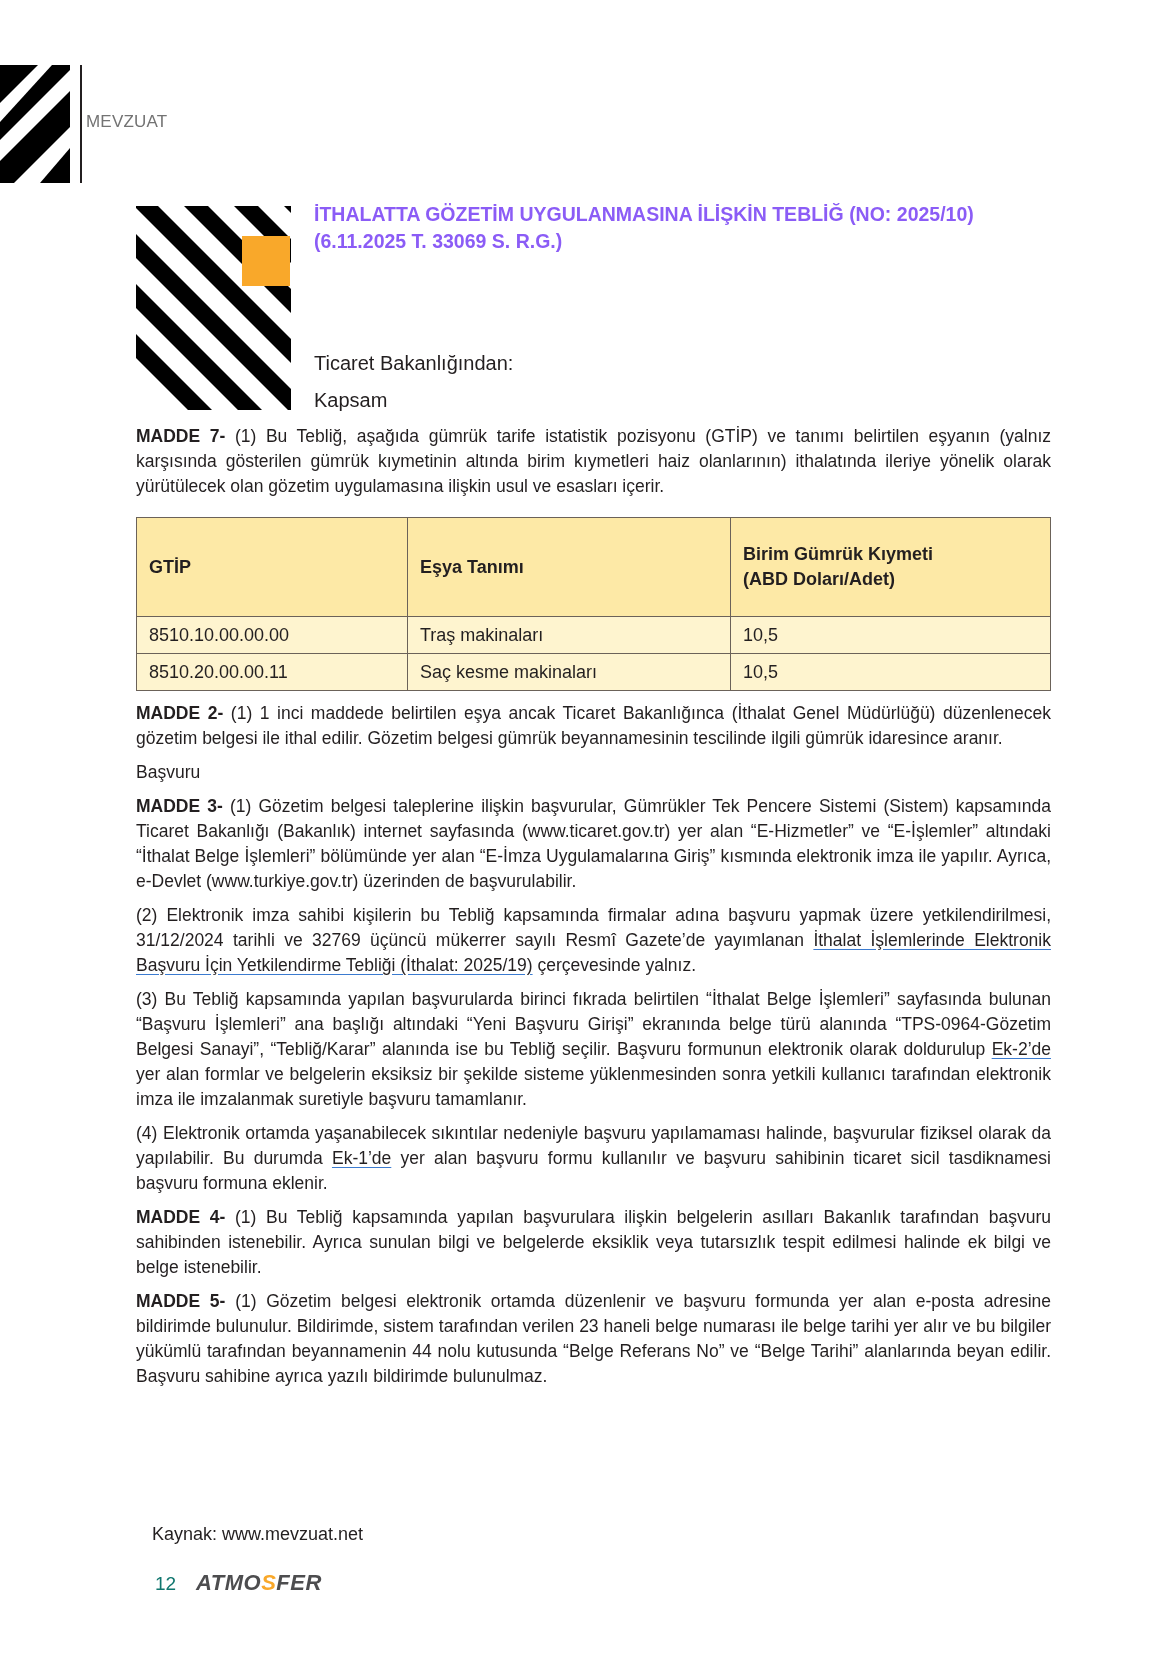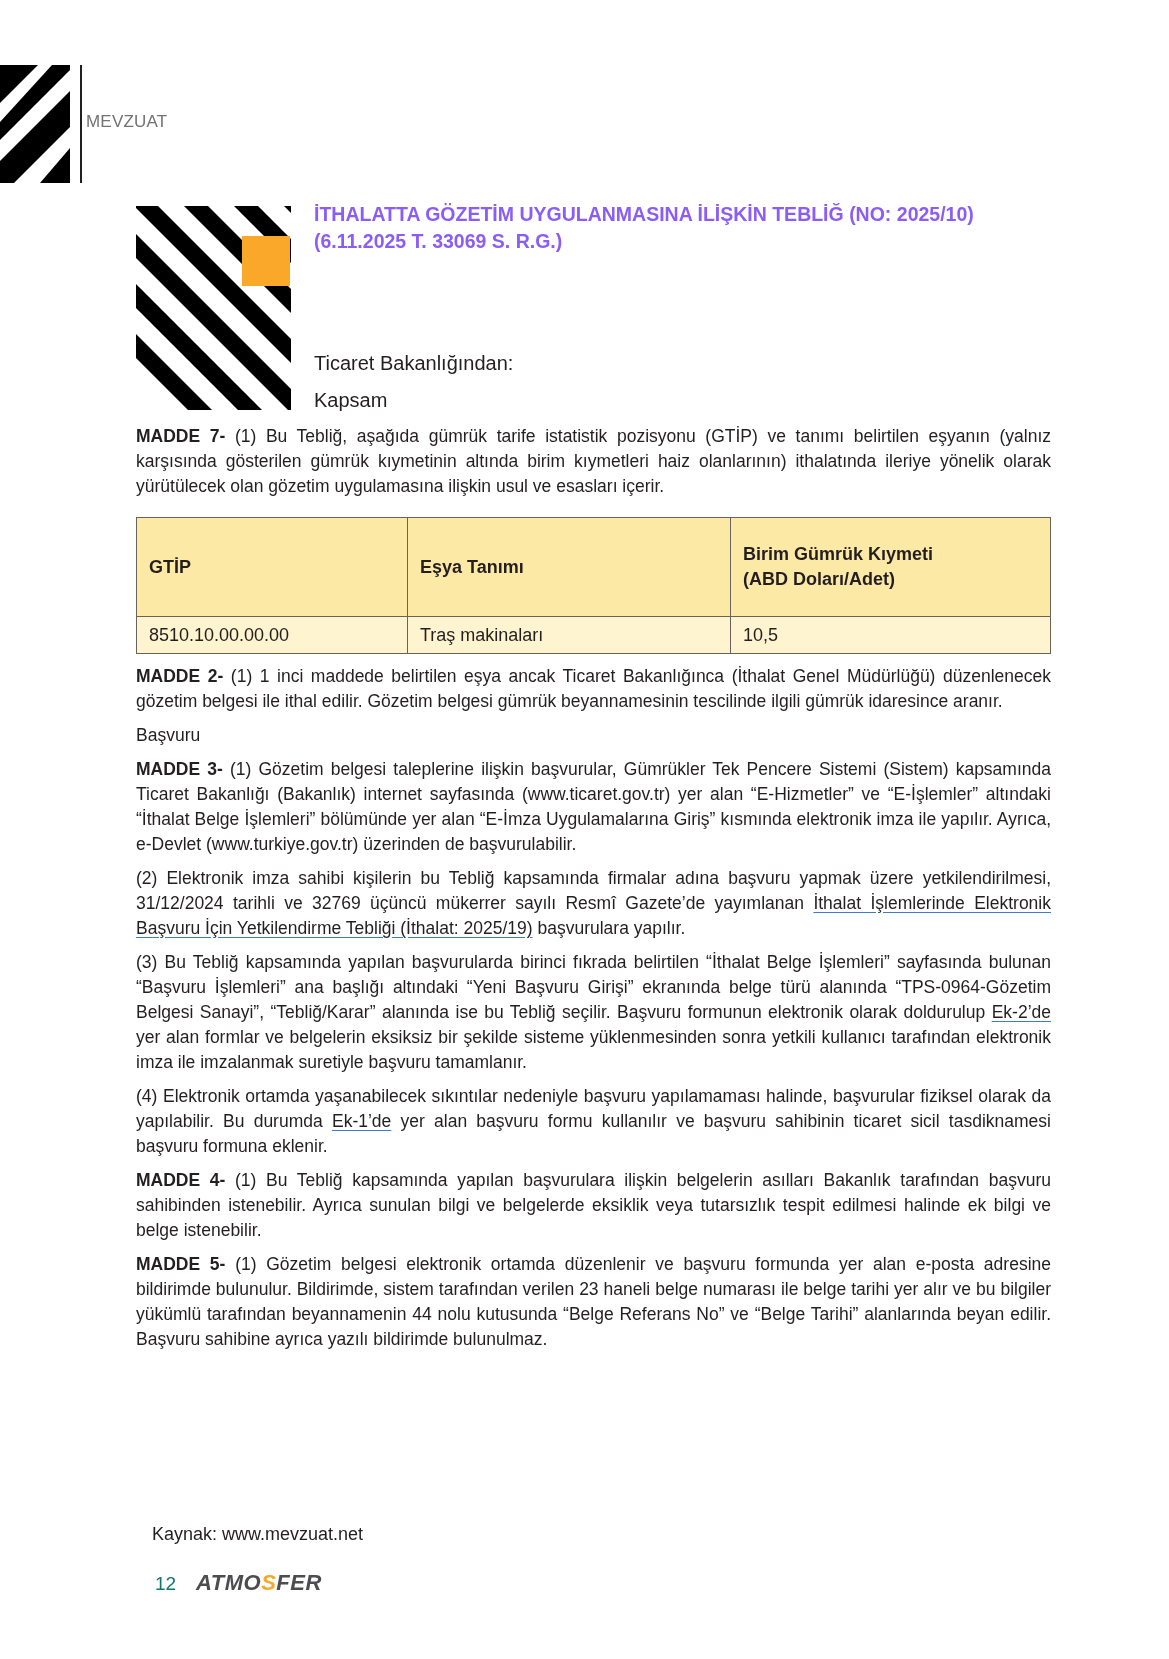--- a/index.html
+++ b/index.html
@@ -79,28 +79,33 @@
           <div>(ABD Doları/Adet)</div>
         </th>
       </tr>
     </thead>
     <tbody>
       <tr>
         <td>8510.10.00.00.00</td>
         <td>Traş makinaları</td>
         <td>10,5</td>
       </tr>
+      <tr>
+        <td>8510.20.00.00.11</td>
+        <td>Saç kesme makinaları</td>
+        <td>10,5</td>
+      </tr>
     </tbody>
   </table>
 
   <p><span class="b">MADDE 2-</span><span> (1) 1 inci maddede belirtilen eşya ancak Ticaret Bakanlığınca (İthalat Genel Müdürlüğü) düzenlenecek gözetim belgesi ile ithal edilir. Gözetim belgesi gümrük beyannamesinin tescilinde ilgili gümrük idaresince aranır.</span></p>
 
   <p class="head">Başvuru</p>
   <p><span class="b">MADDE 3-</span><span> (1) Gözetim belgesi taleplerine ilişkin başvurular, Gümrükler Tek Pencere Sistemi (Sistem) kapsamında Ticaret Bakanlığı (Bakanlık) internet sayfasında (www.ticaret.gov.tr) yer alan “E-Hizmetler” ve “E-İşlemler” altındaki “İthalat Belge İşlemleri” bölümünde yer alan “E-İmza Uygulamalarına Giriş” kısmında elektronik imza ile yapılır. Ayrıca, e-Devlet (www.turkiye.gov.tr) üzerinden de başvurulabilir.</span></p>
-  <p><span>(2) Elektronik imza sahibi kişilerin bu Tebliğ kapsamında firmalar adına başvuru yapmak üzere yetkilendirilmesi, 31/12/2024 tarihli ve 32769 üçüncü mükerrer sayılı Resmî Gazete’de yayımlanan </span><span class="lnk">İthalat İşlemlerinde Elektronik Başvuru İçin Yetkilendirme Tebliği (İthalat: 2025/19)</span><span> başvurulara yapılır.</span></p>
+  <p><span>(2) Elektronik imza sahibi kişilerin bu Tebliğ kapsamında firmalar adına başvuru yapmak üzere yetkilendirilmesi, 31/12/2024 tarihli ve 32769 üçüncü mükerrer sayılı Resmî Gazete’de yayımlanan </span><span class="lnk">İthalat İşlemlerinde Elektronik Başvuru İçin Yetkilendirme Tebliği (İthalat: 2025/19)</span><span> çerçevesinde yalnız.</span></p>
   <p><span>(3) Bu Tebliğ kapsamında yapılan başvurularda birinci fıkrada belirtilen “İthalat Belge İşlemleri” sayfasında bulunan “Başvuru İşlemleri” ana başlığı altındaki “Yeni Başvuru Girişi” ekranında belge türü alanında “TPS-0964-Gözetim Belgesi Sanayi”, “Tebliğ/Karar” alanında ise bu Tebliğ seçilir. Başvuru formunun elektronik olarak doldurulup </span><span class="lnk">Ek-2’de</span><span> yer alan formlar ve belgelerin eksiksiz bir şekilde sisteme yüklenmesinden sonra yetkili kullanıcı tarafından elektronik imza ile imzalanmak suretiyle başvuru tamamlanır.</span></p>
   <p><span>(4) Elektronik ortamda yaşanabilecek sıkıntılar nedeniyle başvuru yapılamaması halinde, başvurular fiziksel olarak da yapılabilir. Bu durumda </span><span class="lnk">Ek-1’de</span><span> yer alan başvuru formu kullanılır ve başvuru sahibinin ticaret sicil tasdiknamesi başvuru formuna eklenir.</span></p>
 
   <p><span class="b">MADDE 4-</span><span> (1) Bu Tebliğ kapsamında yapılan başvurulara ilişkin belgelerin asılları Bakanlık tarafından başvuru sahibinden istenebilir. Ayrıca sunulan bilgi ve belgelerde eksiklik veya tutarsızlık tespit edilmesi halinde ek bilgi ve belge istenebilir.</span></p>
 
   <p><span class="b">MADDE 5-</span><span> (1) Gözetim belgesi elektronik ortamda düzenlenir ve başvuru formunda yer alan e-posta adresine bildirimde bulunulur. Bildirimde, sistem tarafından verilen 23 haneli belge numarası ile belge tarihi yer alır ve bu bilgiler yükümlü tarafından beyannamenin 44 nolu kutusunda “Belge Referans No” ve “Belge Tarihi” alanlarında beyan edilir. Başvuru sahibine ayrıca yazılı bildirimde bulunulmaz.</span></p>
 </div>
 
 <div class="source">Kaynak: www.mevzuat.net</div>
 

